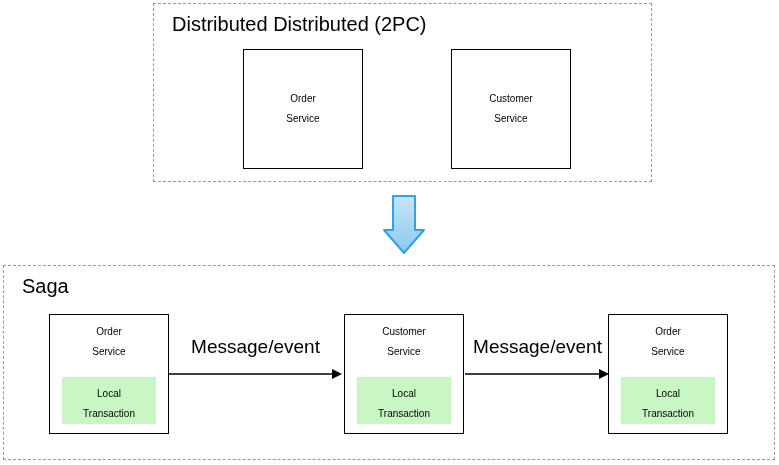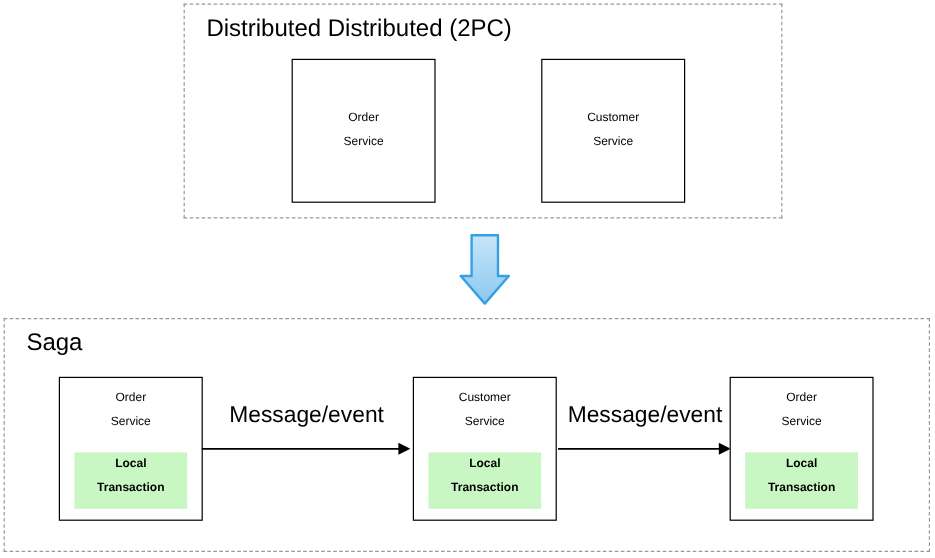--- a/index.html
+++ b/index.html
@@ -52,23 +52,22 @@
     white-space: pre-line;
   }
   .saga-label { position: absolute; left: 0; top: 7px; }
   .local-box {
     position: absolute;
     left: 12px;
     top: 62px;
     width: 94px;
     height: 47px;
     display: flex;
-    align-items: flex-start;
+    align-items: flex-end;
     justify-content: center;
-    font-weight: bold;
   }
   .down-arrow {
     position: absolute;
     left: 382px;
     top: 194px;
     width: 44px;
     height: 61px;
   }
   .flow-arrow { position: absolute; width: 175px; height: 14px; }
   .flow-arrow-1 { left: 164px; top: 101px; }

